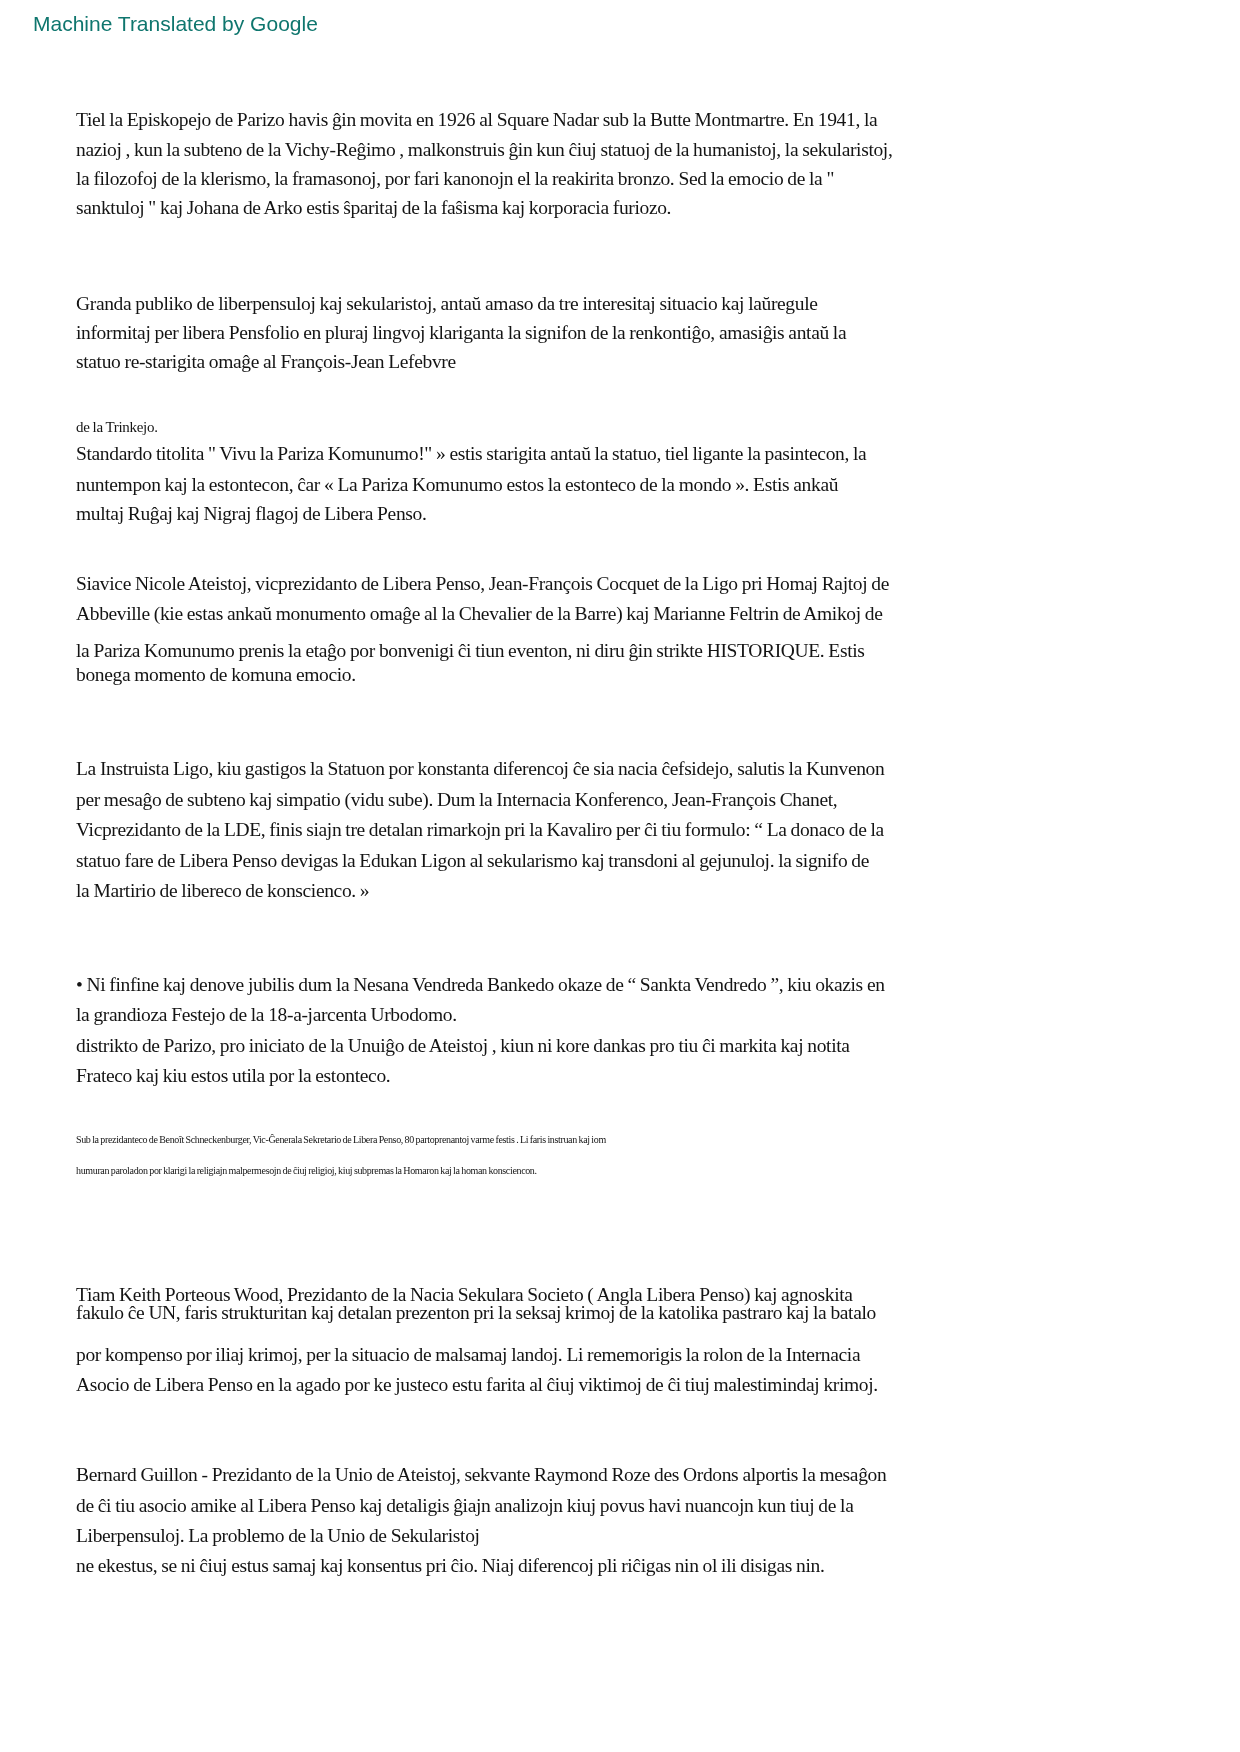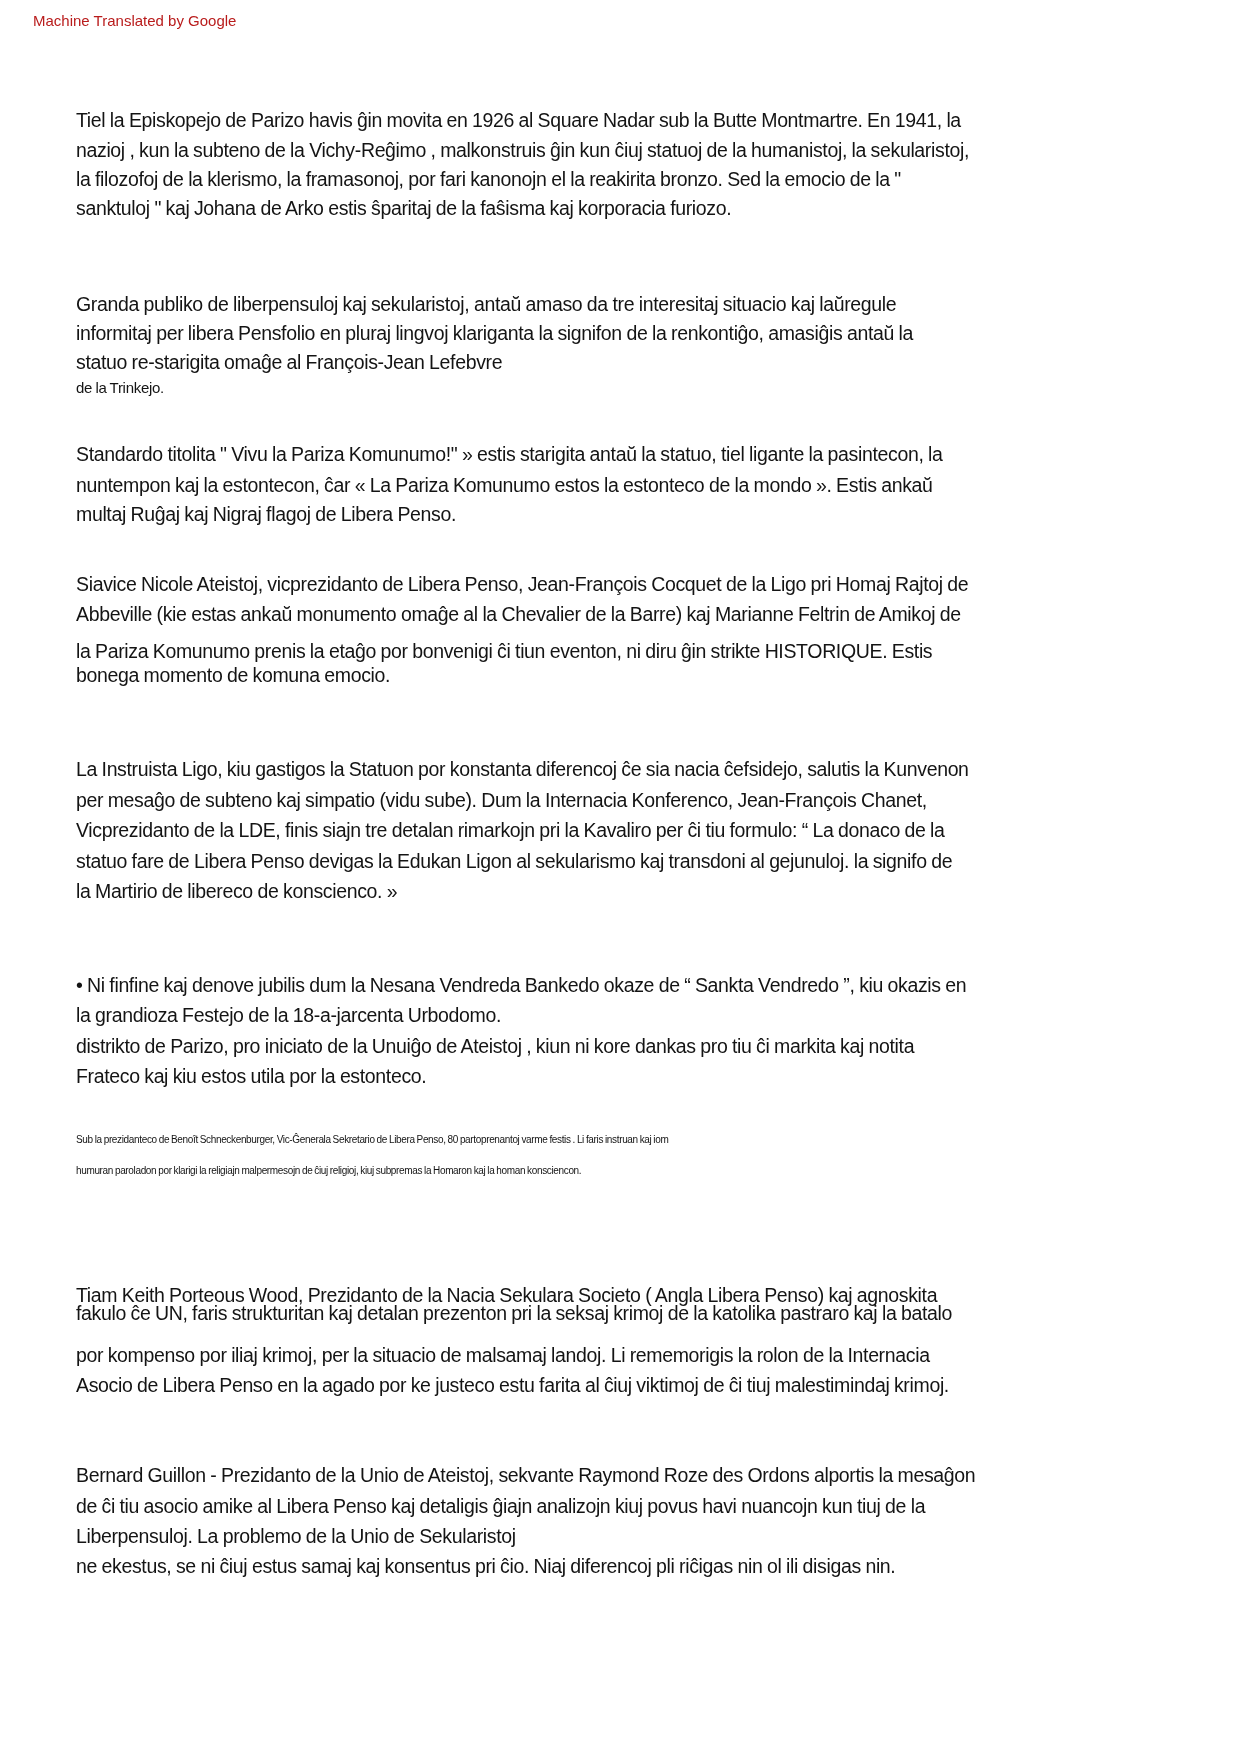--- a/index.html
+++ b/index.html
@@ -1,19 +1,19 @@
 <!DOCTYPE html>
 <html><head>
 <meta charset="utf-8">
 <style>
   html, body { margin: 0; padding: 0; background: #ffffff; }
   body { width: 1240px; height: 1752px; position: relative; overflow: hidden; color: #111; }
-  .header { position: absolute; left: 33px; top: 12px; font-family: "Liberation Sans", sans-serif; font-size: 15px; color: #b91c1c; }
-  .line { position: absolute; left: 76px; white-space: nowrap; font-family: Liberation Sans, sans-serif; font-size: 19.5px; color: #141414; letter-spacing: -0.35px; word-spacing: -0.5px; }
-  .small { font-size: 15px; letter-spacing: -0.3px; }
+  .header { position: absolute; left: 33px; top: 12px; font-family: "Liberation Sans", sans-serif; font-size: 21px; color: #0f766e; }
+  .line { position: absolute; left: 76px; white-space: nowrap; font-family: Liberation Serif, serif; font-size: 19.5px; color: #141414; letter-spacing: -0.35px; word-spacing: -0.5px; }
+  .small { font-size: 15px; letter-spacing: -0.3px; margin-top: 40px; }
   .tiny { font-size: 10px; letter-spacing: -0.35px; }
 </style>
 </head>
 <body>
 
 <div class="header">Machine Translated by Google</div>
 
 <div>
 
   <div>

